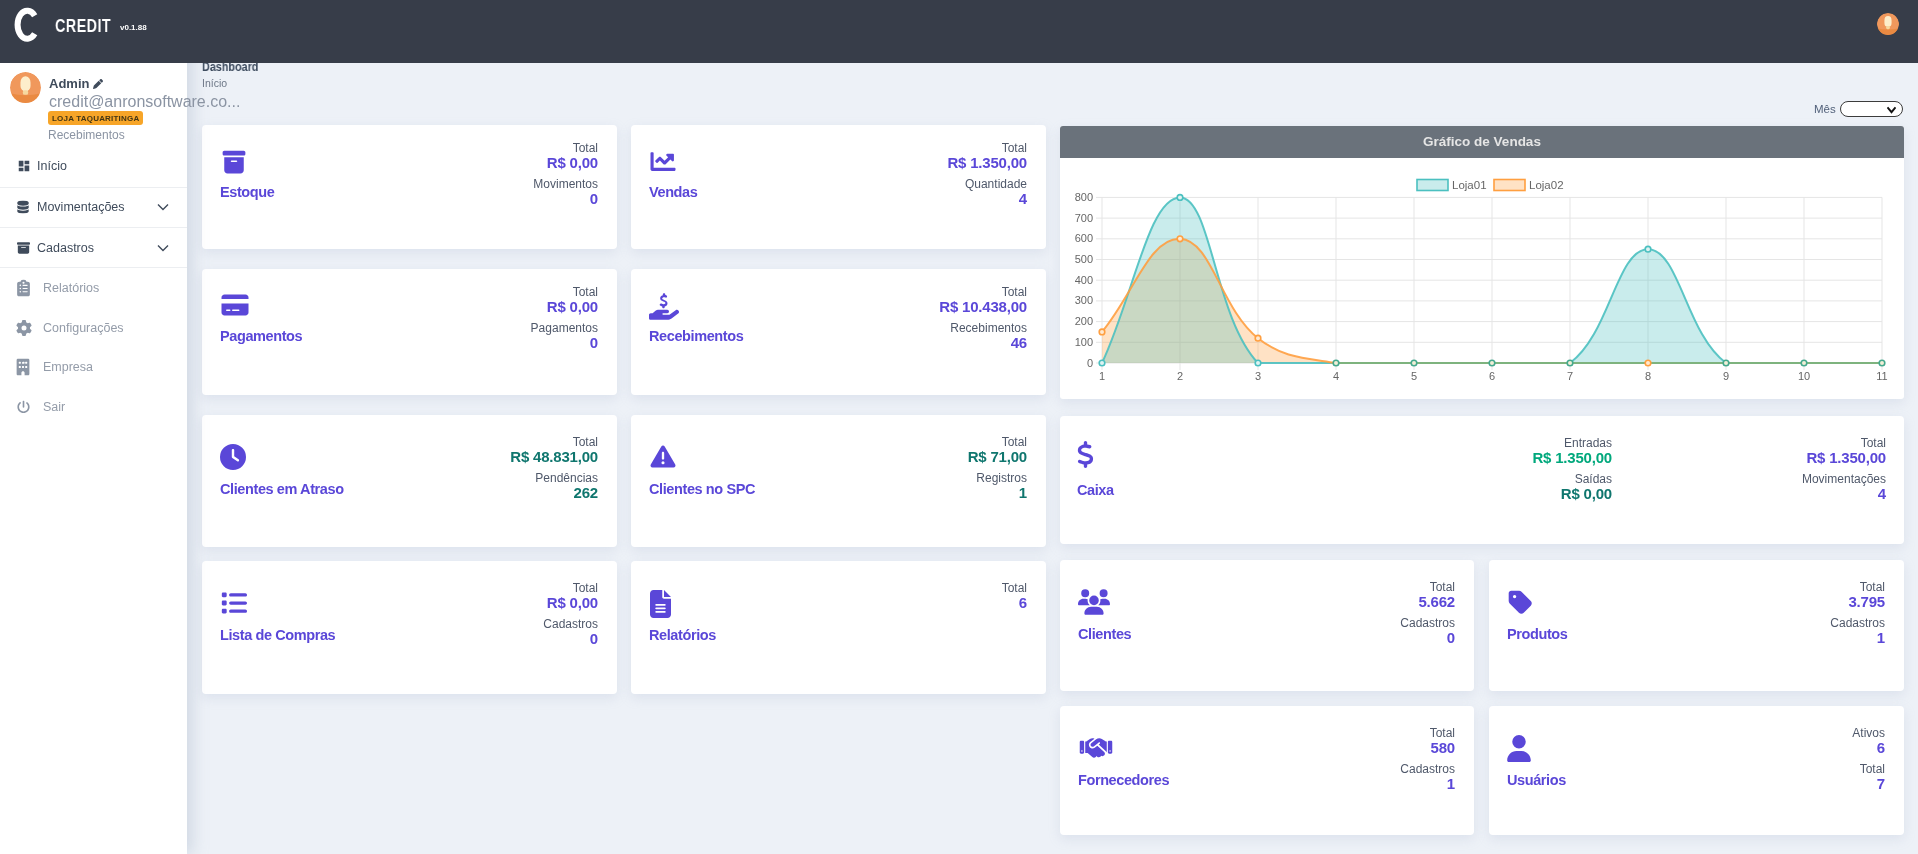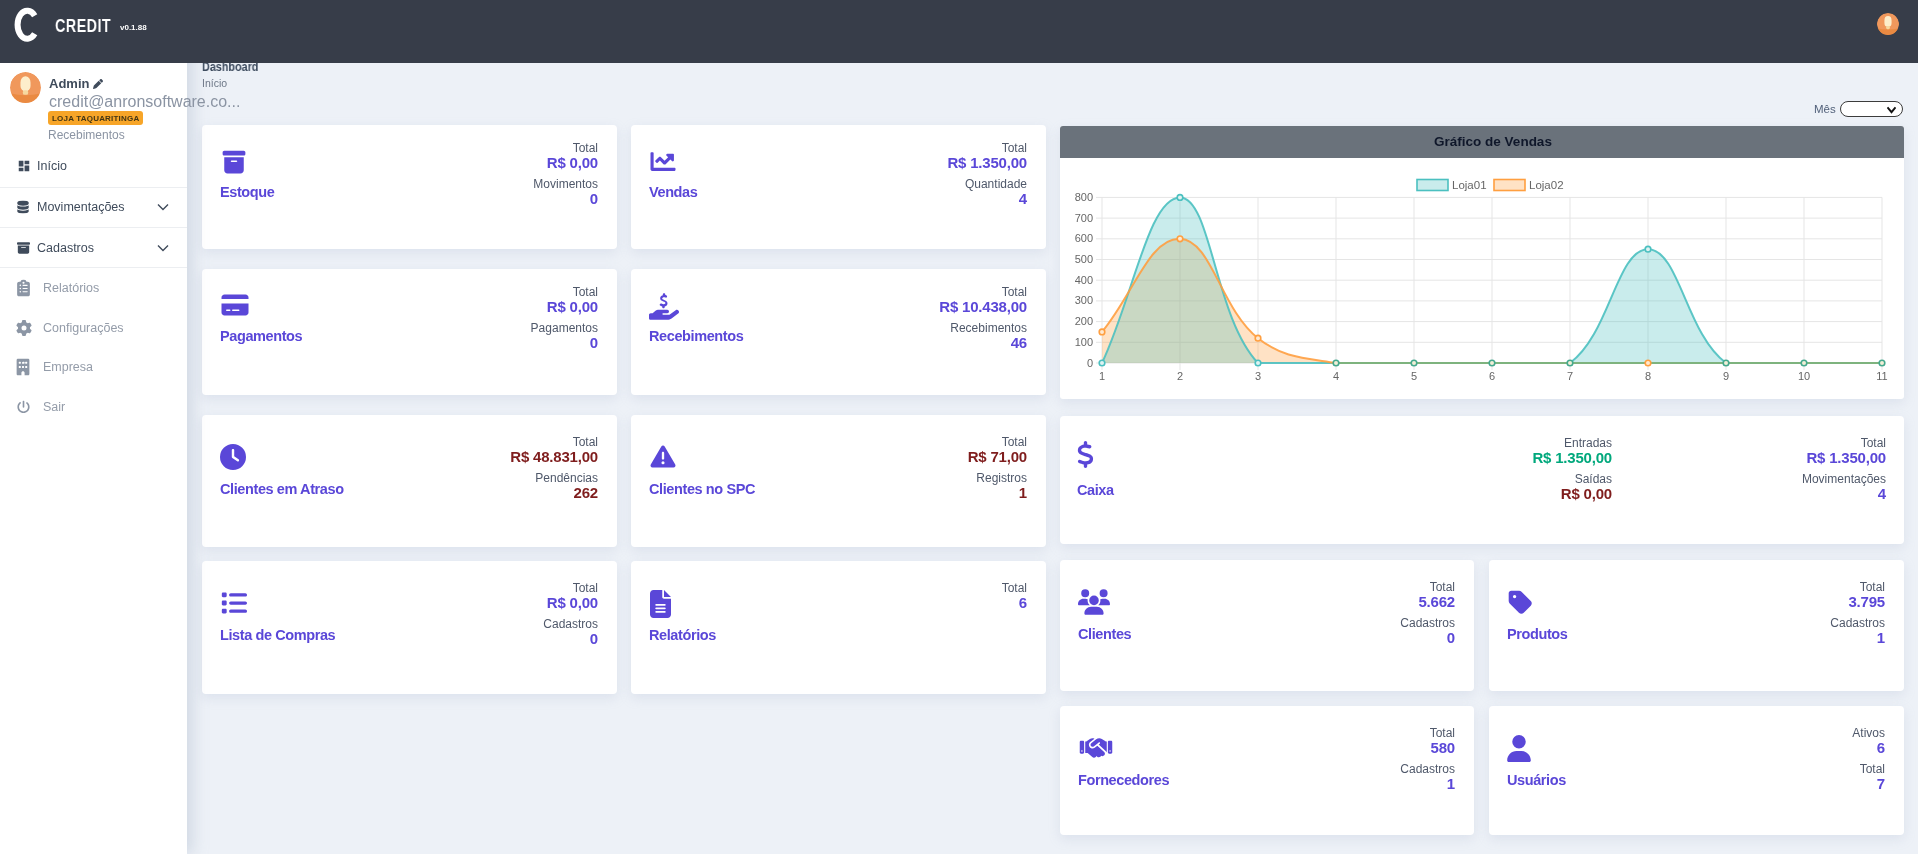--- a/index.html
+++ b/index.html
@@ -43,31 +43,31 @@
   #mes-select .val { position:absolute; left:8px; top:1.5px; font-weight:bold;margin-top:47px;}
   #mes-select svg { position:absolute; right:6px; top:3.5px; }
 
   
   .card { position:absolute; background:#fff; border-radius:4px; box-shadow:0 4px 12px rgba(160,175,200,.22); }
   .card .icon { position:absolute; left:18px; top:24px; }
   .card .title { position:absolute; left:18px; top:59px; font-size:14.5px; font-weight:bold; color:#5a47d8; letter-spacing:-0.4px;}
   .stack { position:absolute; top:16px; right:19px; text-align:right; }
   .stack .lb { font-size:12px; color:#4f586a; line-height:14px; }
   .stack .vl { font-size:15px; font-weight:bold; color:#5a47d8; line-height:16px; margin-bottom:6px; letter-spacing:-0.2px; }
-  .stack .vl.red { color:#7f1d1d; }
+  .stack .vl.red { color:#0f766e; }
   .stack .vl.green { color:#00a87c; }
   .r3 .icon { top:29px; }
   .r3 .title { top:66px; }
   .r3 .stack { top:20px; }
 
   
   #chartcard { position:absolute; left:1060px; top:126px; width:844px; height:273px; background:#fff; border-radius:3px;
                box-shadow:0 4px 12px rgba(160,175,200,.22); }
   #charthead { position:absolute; left:0; top:0; width:844px; height:32px; background:#6a727b; border-radius:3px 3px 0 0; }
-  #charthead .t { position:absolute; width:100%; text-align:center; top:8px; color:#0f172a; font-size:13.5px; font-weight:bold;margin-left:11px; }
+  #charthead .t { position:absolute; width:100%; text-align:center; top:8px; color:#e5e5e5; font-size:13.5px; font-weight:bold; }
   #chartbody { position:absolute; left:0; top:32px; width:844px; height:241px; }
 </style>
 </head>
 <body>
 
 <div id="topbar">
   <svg id="logoC" width="46" height="46" viewBox="0 0 46 46">
     <path d="M34.7 15.75 A 9.7 14 0 1 0 34.7 33.75" fill="none" stroke="#fff" stroke-width="6" stroke-linecap="butt"></path>
   </svg>
   <div id="brand">CREDIT</div>

